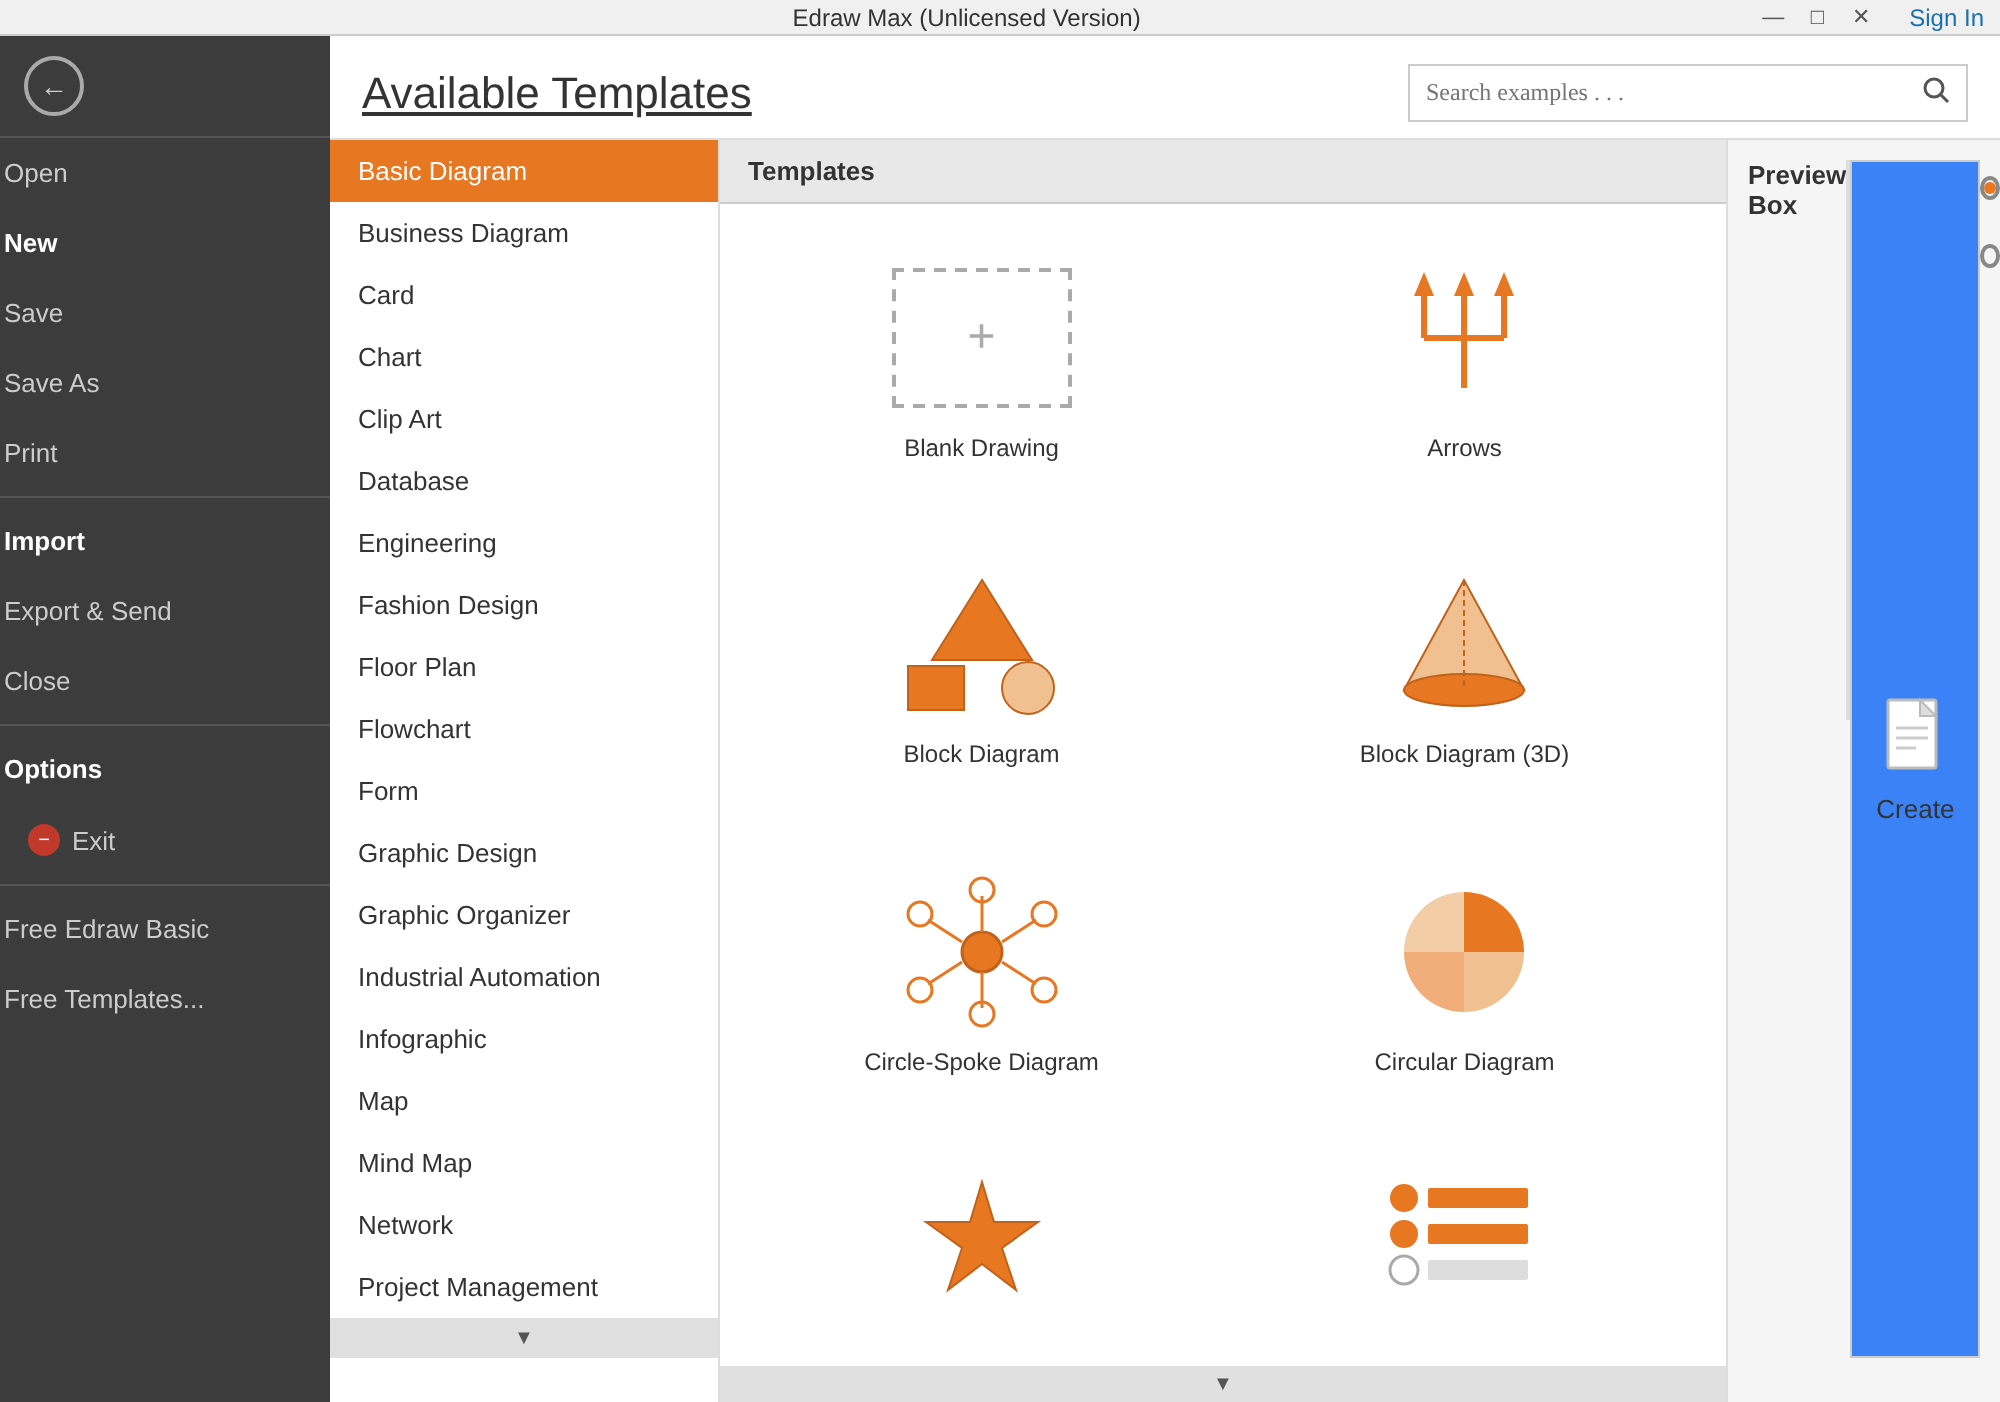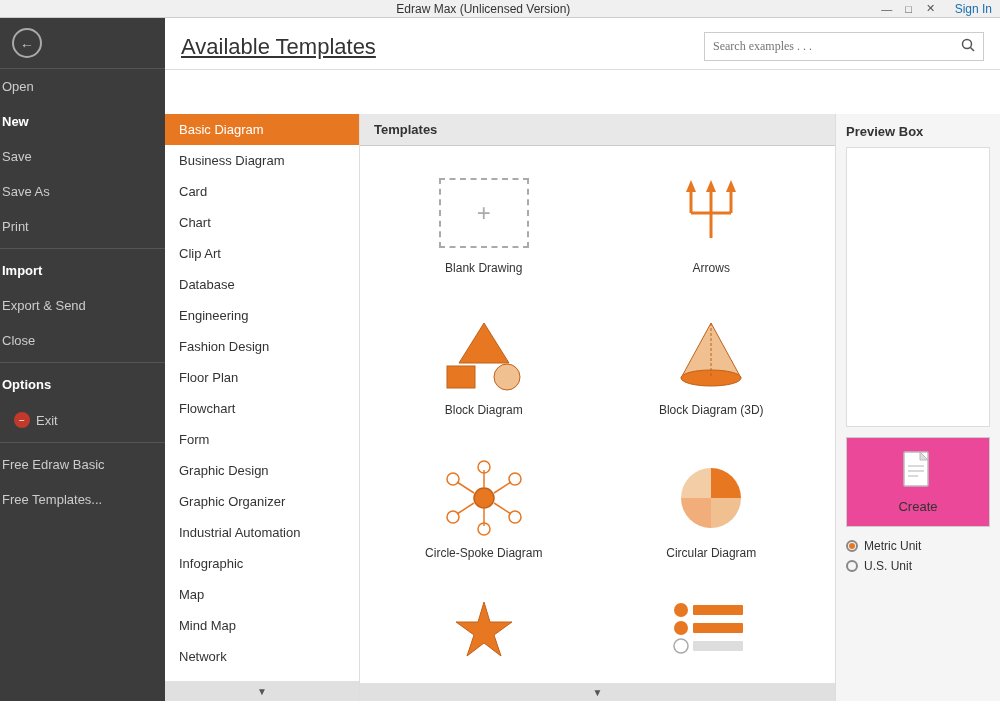--- a/index.html
+++ b/index.html
@@ -82,21 +82,21 @@
       border: 1px solid #ccc;
       background: #fff;
       width: 280px;
     }
     .search-input {
       border: none; outline: none; padding: 0 8px; flex: 1; font-size: 12px; color: #999; font-family: Liberation Serif, serif;
     }
     .search-btn { padding: 5px 8px; background: none; border: none; cursor: pointer; color: #555; }
 
     
-    .body-panels { display: flex; flex: 1; overflow: hidden; margin-top: 44px; }
+    .body-panels { display: flex; flex: 1; overflow: hidden; }
 
     
     .category-panel {
       width: 195px;
       background: #fff;
       border-right: 1px solid #ddd;
       overflow-y: auto;
       flex-shrink: 0;
       position: relative;
     }
@@ -167,42 +167,41 @@
     
     .blank-box {
       width: 90px; height: 70px;
       border: 2px dashed #aaa;
       display: flex; align-items: center; justify-content: center;
       color: #aaa; font-size: 24px;
     }
 
     
     .right-panel {
-      width: 165px;
+      width: 137px;
       background: #f5f5f5;
       border-left: 1px solid #ddd;
       flex-shrink: 0;
       display: flex;
-      flex-direction: column;
       padding: 10px;
     }
     .preview-label { font-size: 13px; color: #333; font-weight: 600; margin-bottom: 8px; }
     .preview-box {
       background: #fff;
       border: 1px solid #ddd;
       flex: 1;
       max-height: 280px;
       margin-bottom: 10px;
     }
     .create-btn {
       display: flex;
       flex-direction: column;
       align-items: center;
       justify-content: center;
-      background: #ec4899;
+      background: #3b82f6;
       border: 1px solid #ccc;
       padding: 12px;
       cursor: pointer;
       margin-bottom: 12px;
     }
     .create-btn-icon { font-size: 28px; color: #555; margin-bottom: 4px; }
     .create-btn-label { font-size: 13px; color: #333; }
     .unit-options { display: flex; flex-direction: column; gap: 6px; }
     .unit-option { display: flex; align-items: center; gap: 6px; font-size: 12px; color: #333; cursor: pointer; }
     .radio-circle {

